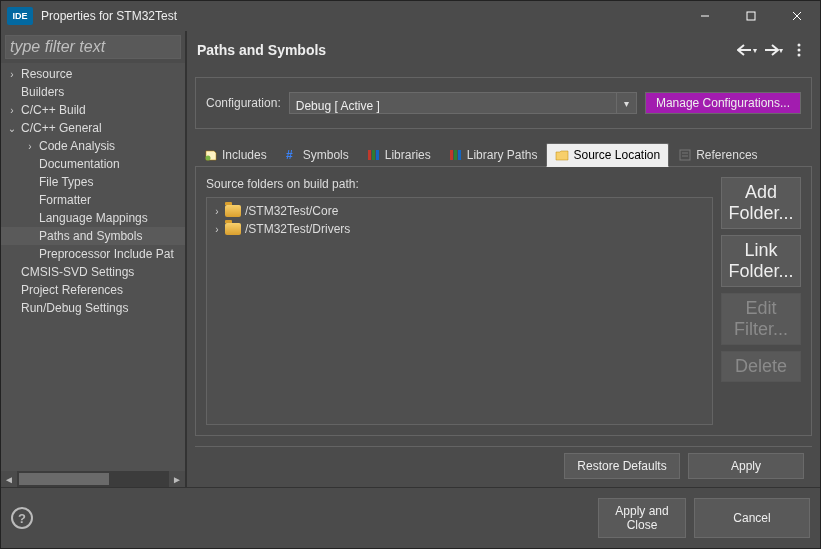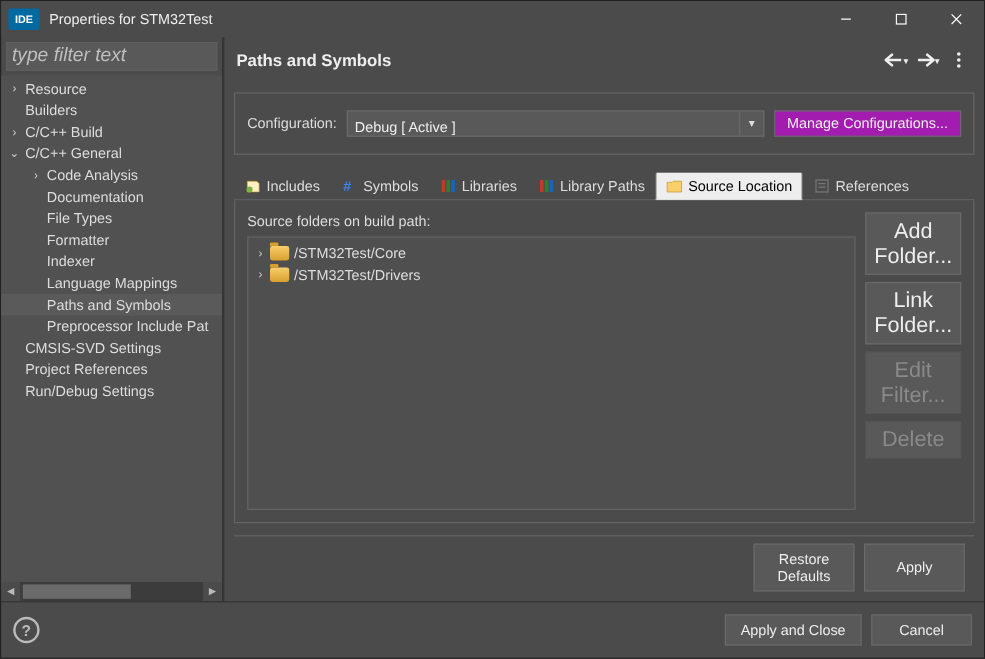--- a/index.html
+++ b/index.html
@@ -47,21 +47,21 @@
   .folder-ico { width:16px; height:12px; display:inline-block; background:linear-gradient(#f7cf6b,#d99f2e); border-radius:2px; position:relative; margin-right:4px;}
   .folder-ico::before { content:""; position:absolute; top:-3px; left:0; width:7px; height:3px; background:#d99f2e; border-radius:1px 1px 0 0; }
   .srcright { width:80px; display:flex; flex-direction:column; gap:6px; }
   .btn2 { background:#595959; border:1px solid #6a6a6a; padding:4px 6px; color:#eee; font-size:18px; text-align:center; }
   .btn2.disabled { color:#8a8a8a; border-color:#555; }
   .spacer-border { height:1px; background:#646464; margin: 10px 0 6px 0; }
   .bottom-btns { display:flex; justify-content:flex-end; gap:8px; padding: 0 8px; }
   .footer { border-top:1px solid #333; padding:10px; display:flex; align-items:center; }
   .help-ico { width:22px; height:22px; border:2px solid #bbb; border-radius:50%; color:#bbb; display:flex; align-items:center; justify-content:center; font-weight:bold; font-size:13px; }
   .footer .right { margin-left:auto; display:flex; gap:8px; }
-  .btn3 { background:#595959; border:1px solid #6a6a6a; width:84px; padding:5px 0; color:#eee; font-size:12px; text-align:center; }
+  .btn3 { background:#595959; border:1px solid #6a6a6a; width:116px; padding:5px 0; color:#eee; font-size:12px; text-align:center; }
   svg { display:block; }
 </style>
 </head>
 <body>
 
 <div class="window">
 
   <div class="titlebar">
     <div class="ico">IDE</div>
     <div class="title">Properties for STM32Test</div>
@@ -113,24 +113,20 @@
             <span class="tw"></span>
             <span class="lbl">Documentation</span>
           </div>
           <div class="tree-row" style="padding-left: 22px;">
             <span class="tw"></span>
             <span class="lbl">File Types</span>
           </div>
           <div class="tree-row" style="padding-left: 22px;">
             <span class="tw"></span>
             <span class="lbl">Formatter</span>
-          </div>
-          <div class="tree-row" style="padding-left: 22px;">
-            <span class="tw"></span>
-            <span class="lbl">Indexer</span>
           </div>
           <div class="tree-row" style="padding-left: 22px;">
             <span class="tw"></span>
             <span class="lbl">Language Mappings</span>
           </div>
           <div class="tree-row sel" style="padding-left: 22px;">
             <span class="tw"></span>
             <span class="lbl">Paths and Symbols</span>
           </div>
           <div class="tree-row" style="padding-left: 22px;">
@@ -280,18 +276,18 @@
           <button class="btn3">Restore Defaults</button>
           <button class="btn3">Apply</button>
         </div>
       </div>
     </div>
   </div>
 
   <div class="footer">
     <div class="help-ico">?</div>
     <div class="right">
-      <button class="btn3" style="width:114px">Apply and Close</button>
+      <button class="btn3" style="width:88px">Apply and Close</button>
       <button class="btn3">Cancel</button>
     </div>
   </div>
 
 </div>
 
 </body></html>

